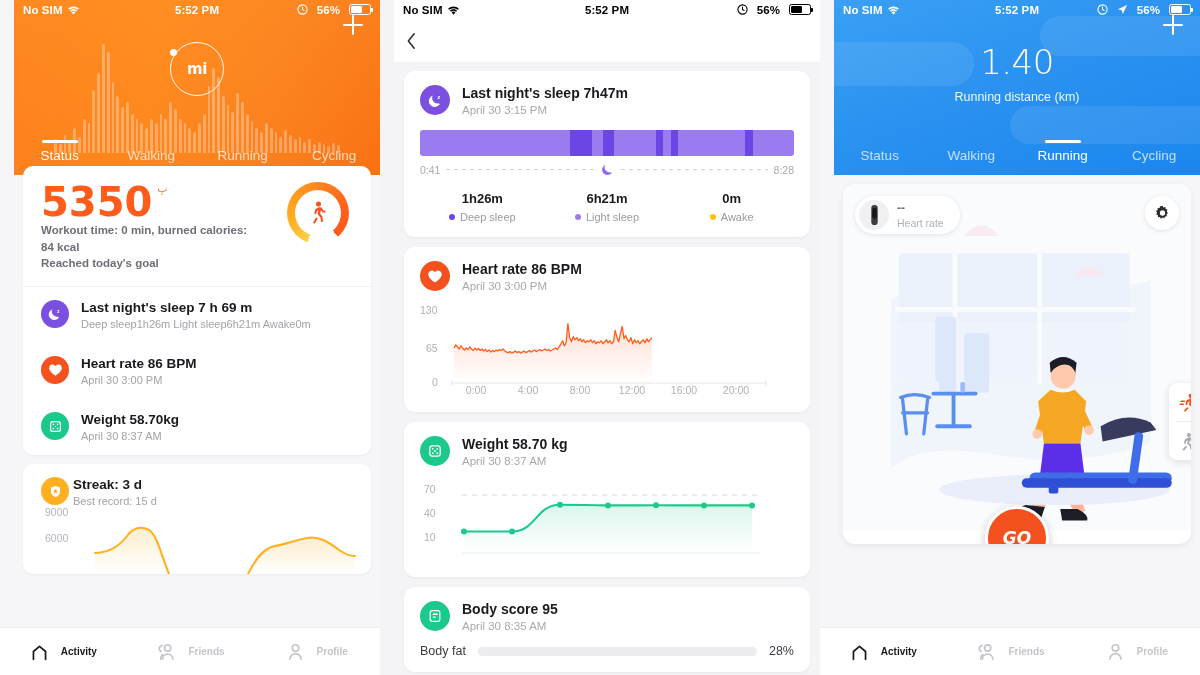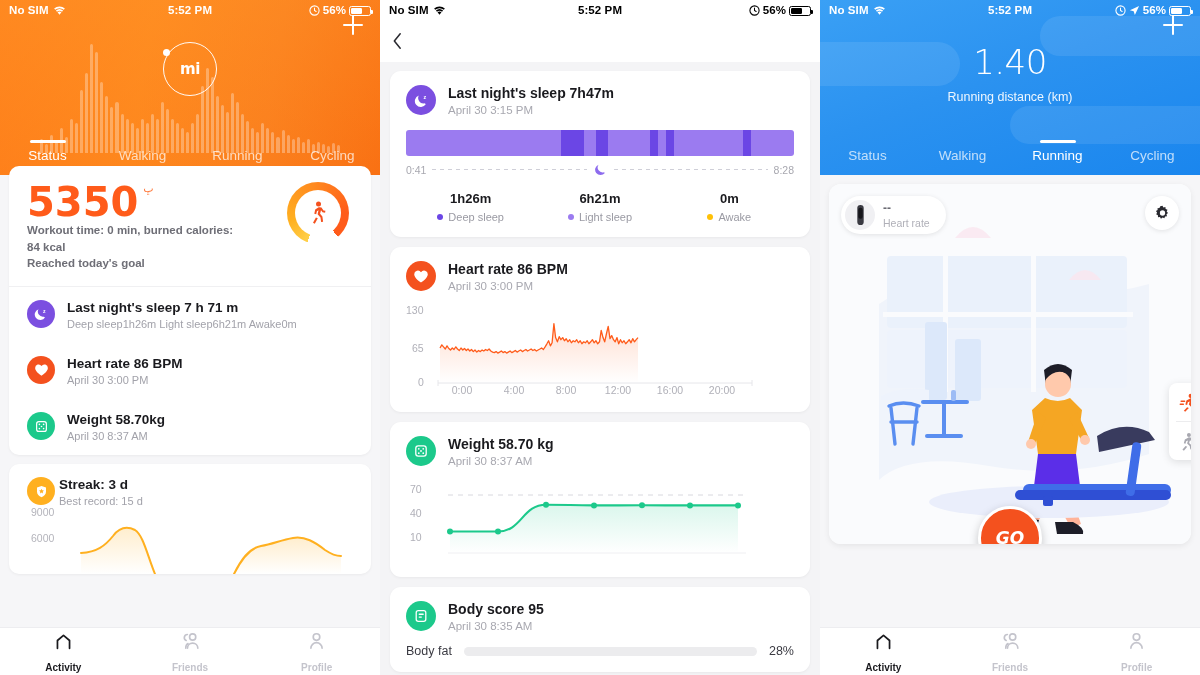--- a/index.html
+++ b/index.html
@@ -4,33 +4,33 @@
 <style>
   * { box-sizing: border-box; margin: 0; padding: 0; }
   html, body {
     width: 1200px; height: 675px; overflow: hidden;
     font-family: "Liberation Sans", sans-serif;
     background: #ffffff;
   }
   .stage { position: relative; width: 1200px; height: 675px; display: flex; }
 
   
-  .panel { position: relative; height: 675px; overflow: hidden; }
+  .panel { position: relative; height: 675px; overflow: hidden; padding-left: 14px; }
   .panel-left   { width: 380px; background: #f6f6f8; }
   .panel-mid    { width: 440px; background: #f4f4f6; }
   .panel-right  { width: 380px; background: #f6f6f8; }
 
   
   .statusbar {
     position: relative; height: 20px; display: flex; align-items: center;
     padding: 0 9px; font-size: 11.5px; font-weight: 600; letter-spacing: .1px;
   }
   .sb-left { display: flex; align-items: center; gap: 4px; }
   .sb-mid { position: absolute; left: 0; right: 0; text-align: center; font-size: 11.5px; font-weight: 600; pointer-events:none;}
-  .sb-right { margin-left: auto; display: flex; align-items: flex-end; gap: 3px; font-size: 11.5px; font-weight: 600; }
+  .sb-right { margin-left: auto; display: flex; align-items: flex-start; gap: 9px; font-size: 11.5px; font-weight: 600; }
   .sb-dark { color: #000; }
   .sb-light { color: #fff; }
   .batt { width: 22px; height: 10.5px; border-radius: 2.5px; position: relative; display:inline-block;}
   .batt.dark { border: 1.2px solid #000; }
   .batt.light { border: 1.2px solid #fff; }
   .batt::after { content:""; position:absolute; right:-3px; top:3px; width:1.8px; height:4px; border-radius:0 1px 1px 0;}
   .batt.dark::after { background:#000; }
   .batt.light::after { background:#fff; }
   .batt-fill { position:absolute; left:1px; top:1px; bottom:1px; width:56%; border-radius:1.2px; }
   .batt.dark .batt-fill { background:#000; }
@@ -83,21 +83,21 @@
   .lrow .t1 { font-size:13.5px; font-weight:700; color:#1a1a1e; }
   .lrow .t2 { font-size:11px; color:#a2a2aa; margin-top:3px; }
 
   .streak-card { background:#fff; border-radius:10px; margin:0 9px; box-shadow:0 1px 3px rgba(0,0,0,.05); overflow:hidden; height:110px; position:relative;}
   .streak-head { display:flex; gap:4px; padding:13px 18px 0 18px; align-items:flex-start;}
   .streak-chart { position:absolute; left:0; right:0; bottom:0; height:58px;}
   .ylab { position:absolute; font-size:10.5px; color:#b4b4bb; left:22px;}
 
   
   .bnav { position:absolute; left:0; right:0; bottom:0; height:48px; background:#fff; border-top:1px solid #ededf0; display:flex;}
-  .bnav-item { flex:1; display:flex; flex-direction:column; align-items:center; justify-content:center; gap:12px; cursor:pointer;}
+  .bnav-item { flex:1; display:flex; flex-direction:row; align-items:center; justify-content:center; gap:12px; cursor:pointer;}
   .bnav-item .lbl { font-size:10px; font-weight:600; color:#c4c4cc;}
   .bnav-item.active .lbl { color:#1a1a1e; }
 
   
   .mid-tabbar { background:#fff; height:42px; display:flex; align-items:center; position:relative; }
   .back-ic { width:34px; display:flex; align-items:center; justify-content:center; cursor:pointer;}
   .mtab { font-size:15px; color:#a0a0a8; padding:0 6px; position:relative; cursor:pointer;}
   .mtab.active { color:#1a1a1e; font-weight:700; }
   .mtab.active::after { content:""; position:absolute; bottom:-11px; left:50%; transform:translateX(-50%); width:26px; height:2.5px; background:#ff5b1a; border-radius:2px;}
   .mscroll { height: 633px; overflow:hidden; padding:9px 10px 0 10px; }
@@ -277,21 +277,21 @@
       </div>
 
       <div class="lrow">
         <div class="ic" style="background:#7B4FE0">
           <svg width="16" height="16" viewBox="0 0 20 20">
               <path d="M13.5 13.3A6.3 6.3 0 0 1 6.9 4a7 7 0 1 0 8.3 10.2 6.3 6.3 0 0 1-1.7-.9Z" fill="#fff"></path>
               <text x="12.5" y="8.4" font-size="6.5" fill="#fff" font-family="Liberation Sans, sans-serif" font-weight="700">z</text>
             </svg>
         </div>
         <div>
-          <div class="t1">Last night's sleep 7 h 71 m</div>
+          <div class="t1">Last night's sleep 7 h 69 m</div>
           <div class="t2">Deep sleep1h26m Light sleep6h21m Awake0m</div>
         </div>
       </div>
 
       <div class="lrow">
         <div class="ic" style="background:#F4511E">
           <svg width="15" height="14" viewBox="0 0 20 18">
               <path d="M10 16.5S1.5 11.3 1.5 6.2A4.6 4.6 0 0 1 10 3.8a4.6 4.6 0 0 1 8.5 2.4c0 5.1-8.5 10.3-8.5 10.3Z" fill="#fff"></path>
             </svg>
         </div>

